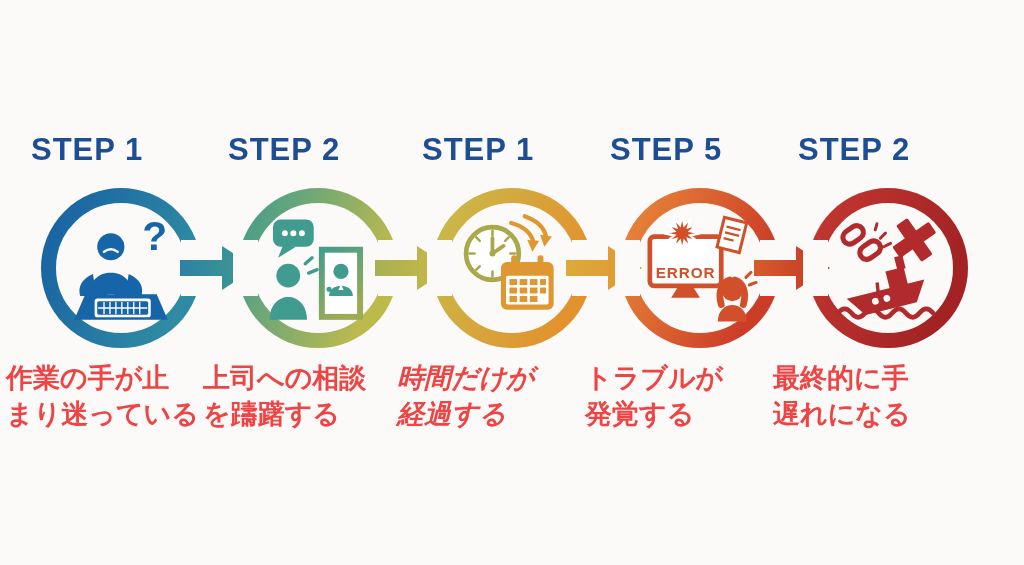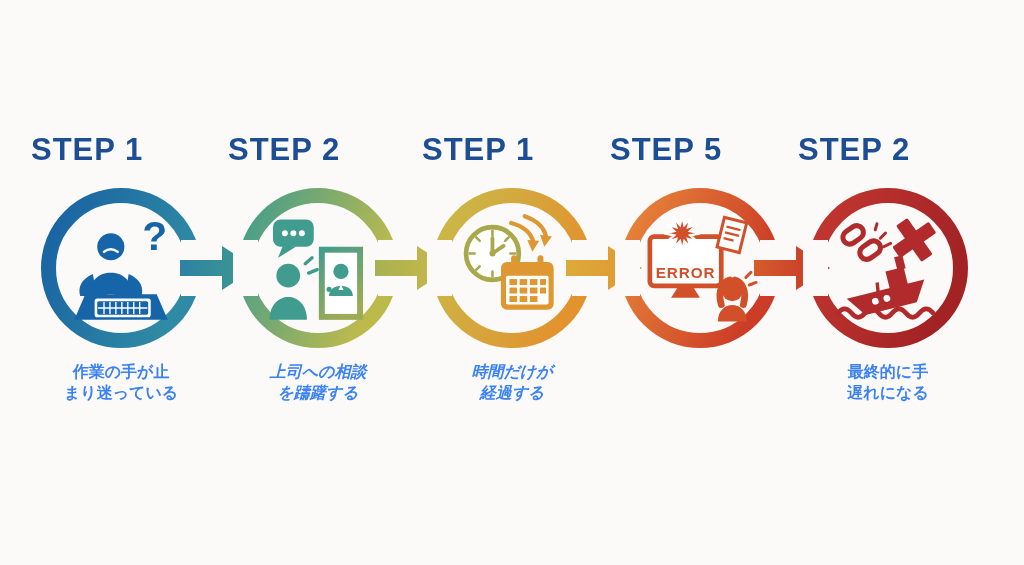--- a/index.html
+++ b/index.html
@@ -12,26 +12,26 @@
   #canvas { position: relative; width: 1024px; height: 565px; background: #fbfaf8; }
   .step-heading {
     position: absolute; top: 116px; width: 180px;
     text-align: left; font-size: 31px; font-weight: 800;
     letter-spacing: 1px; color: #1d4e94; margin-top: 16px;
   }
   .circle-svg { position: absolute; top: 183px; width: 170px; height: 170px; }
   .arrow-svg { position: absolute; top: 238px; width: 80px; height: 60px; }
   .step-label {
     position: absolute; top: 361px; width: 230px;
-    text-align: center; font-size: 16px; font-weight: 700;
-    line-height: 1.32; color: #3b82f6; white-space: pre-line;
+    font-size: 27px; font-weight: 700;
+    line-height: 1.32; color: #ef4444; white-space: pre-line;
   }
   .h1 { left: 31px; }  .h2 { left: 228px; } .h3 { left: 422px; } .h4 { left: 610px; } .h5 { left: 798px; }
   .c1 { left: 36px; }  .c2 { left: 233px; } .c3 { left: 427px; } .c4 { left: 615px; } .c5 { left: 803px; }
-  .l1 { left: 6px; }   .l2 { left: 203px; font-style: italic; } .l3 { left: 397px; font-style: italic; } .l4 { left: 585px; } .l5 { left: 773px; }
+  .l1 { left: 6px; }   .l2 { left: 203px; } .l3 { left: 397px; font-style: italic; } .l4 { left: 585px; } .l5 { left: 773px; }
   .a1 { left: 180px; } .a2 { left: 375px; } .a3 { left: 566px; } .a4 { left: 754px; }
 </style>
 </head>
 <body>
 
 <div id="canvas">
 
   <div class="step-heading h1">STEP 1</div>
   <div class="step-heading h2">STEP 2</div>
   <div class="step-heading h3">STEP 1</div>
@@ -234,16 +234,18 @@
       <path d="M16 128 q8 -10 16 0 q8 10 16 0 q8 -10 16 0 q8 10 16 0 q8 -10 16 0 q8 10 16 0 q8 -10 16 0" stroke="#b12a2c" stroke-width="5.5" fill="none" stroke-linecap="round"></path>
     </g>
   </svg>
 
   <div class="step-label l1">作業の手が止
 まり迷っている</div>
   <div class="step-label l2">上司への相談
 を躊躇する</div>
   <div class="step-label l3">時間だけが
 経過する</div>
+  <div class="step-label l4">トラブルが
+発覚する</div>
   <div class="step-label l5">最終的に手
 遅れになる</div>
 
 </div>
 
 </body></html>

